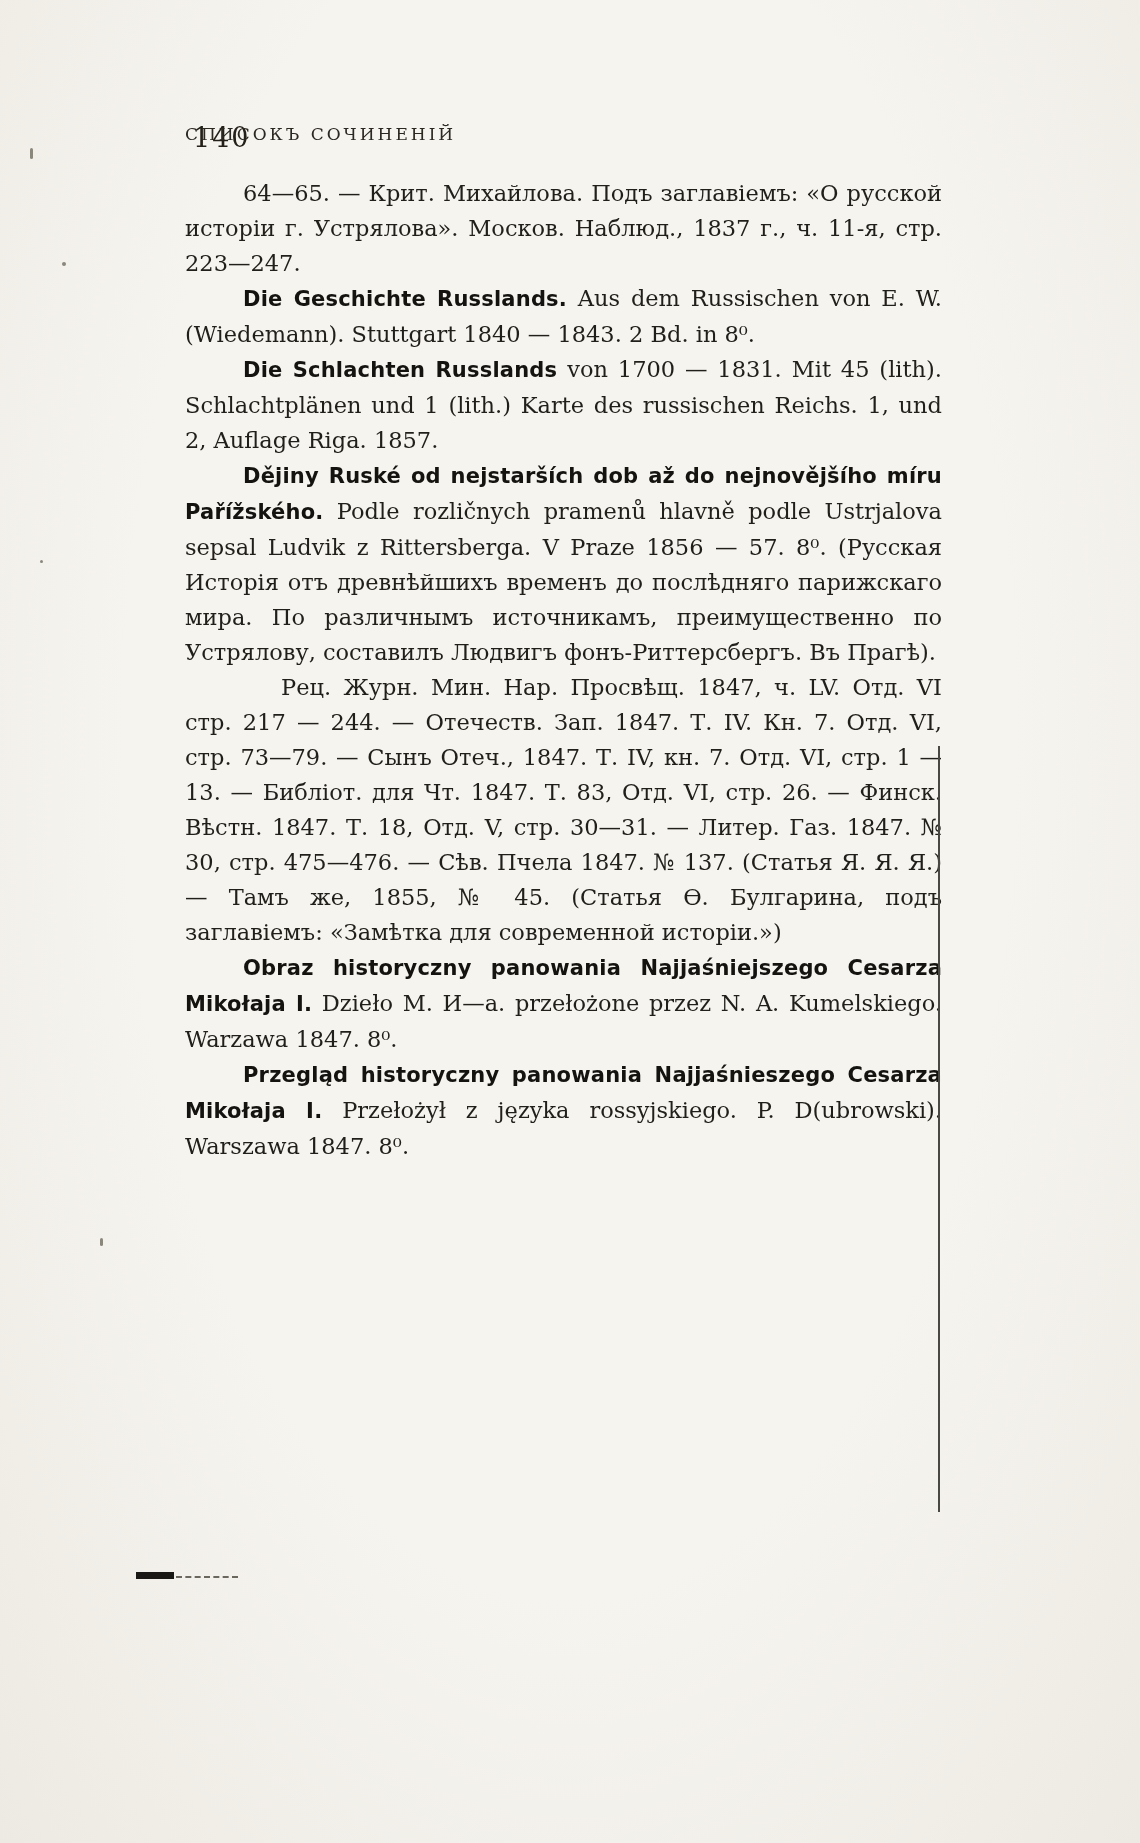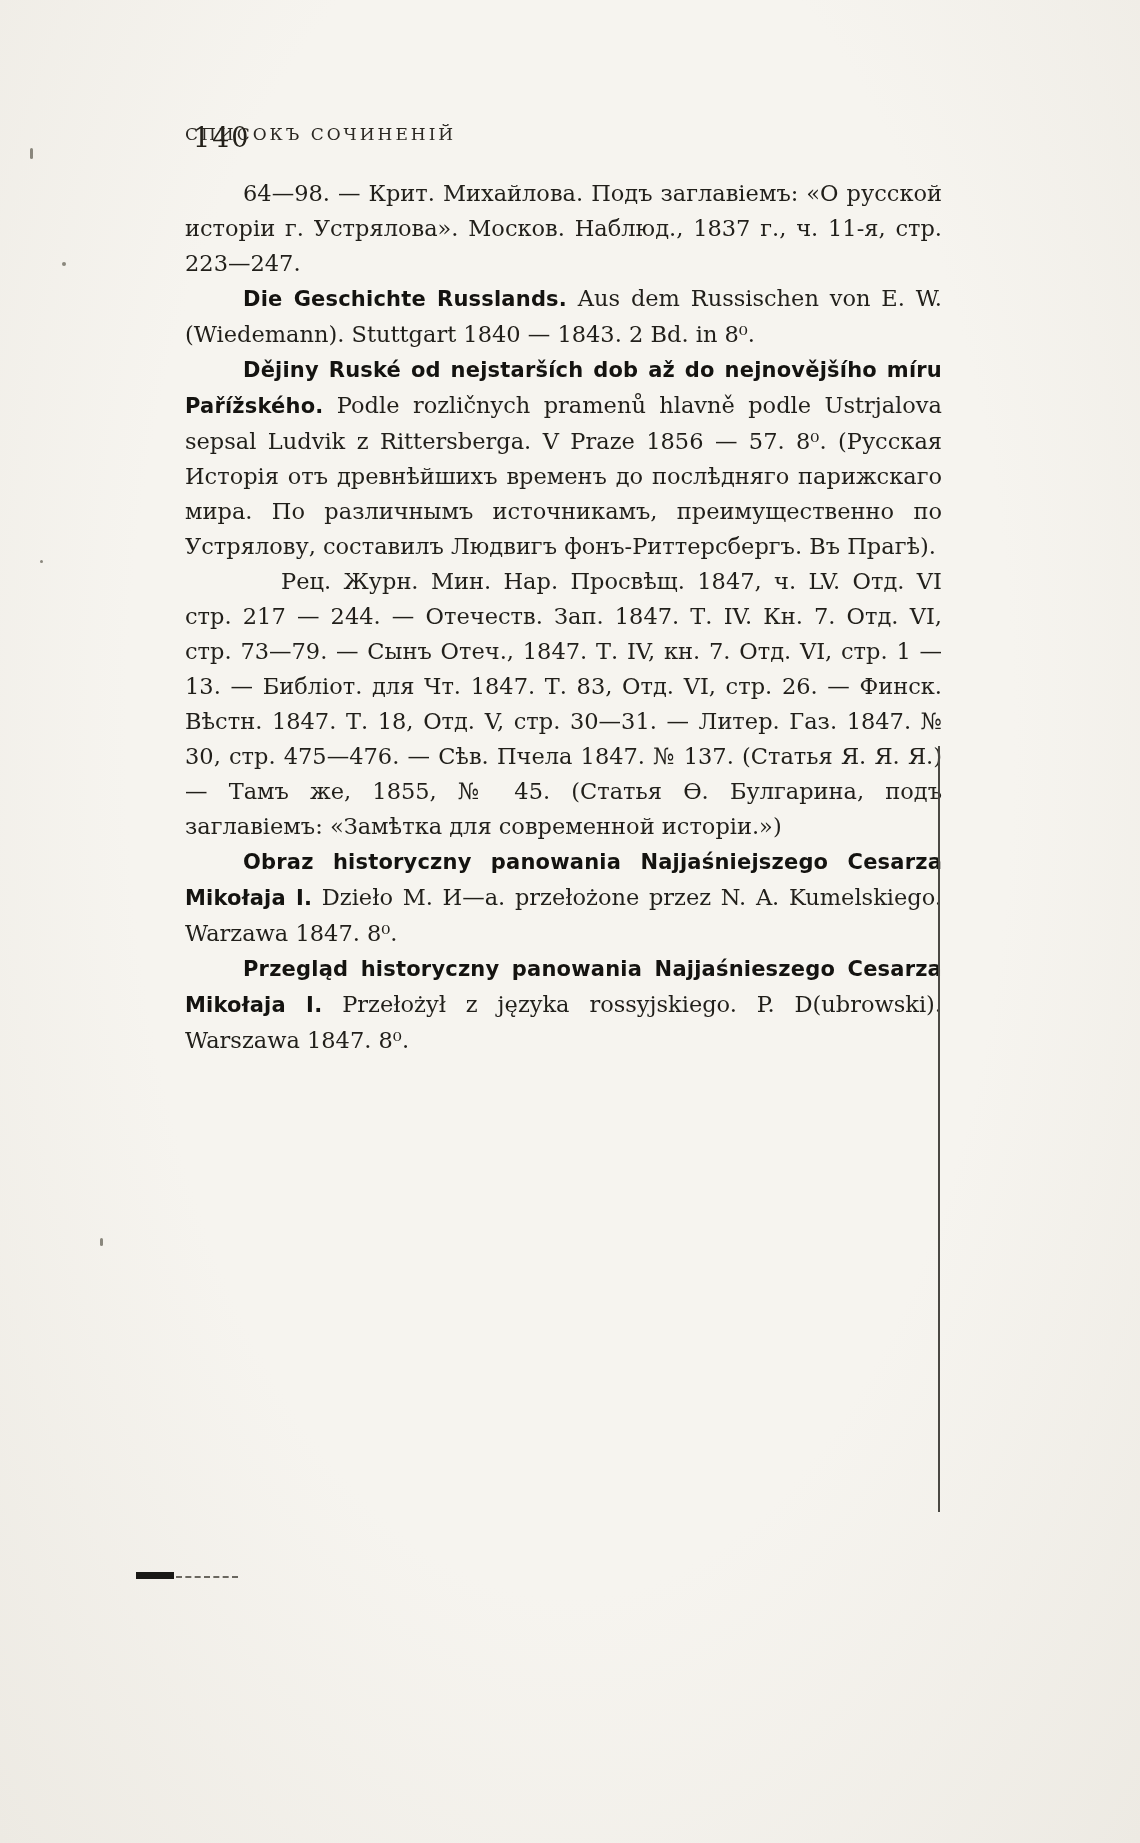--- a/index.html
+++ b/index.html
@@ -82,24 +82,25 @@
 </head>
 <body>
 
 <div class="page">
 
   <span class="page-number">140</span>
   <span class="head-title">СПИСОКЪ СОЧИНЕНІЙ</span>
 
   <div class="text-block">
 
-    <p class="entry"><span class="t">64—98. — </span><span class="t italic">Крит.</span><span class="t"> Михайлова. Подъ заглавіемъ: «О русской исторіи г. Устрялова». Москов. Наблюд., 1837 г., ч. 11-я, стр. 223—247.</span></p>
+    <p class="entry"><span class="t">64—65. — </span><span class="t italic">Крит.</span><span class="t"> Михайлова. Подъ заглавіемъ: «О русской исторіи г. Устрялова». Москов. Наблюд., 1837 г., ч. 11-я, стр. 223—247.</span></p>
 
     <p class="entry"><span class="t bold-title">Die Geschichte Russlands.</span><span class="t"> Aus dem Russischen von E. W. (Wiedemann). Stuttgart 1840 — 1843. 2 Bd. in 8⁰.</span></p>
 
+    <p class="entry"><span class="t bold-title">Die Schlachten Russlands</span><span class="t"> von 1700 — 1831. Mit 45 (lith). Schlachtplänen und 1 (lith.) Karte des russischen Reichs. 1, und 2, Auflage Riga. 1857.</span></p>
 
     <p class="entry"><span class="t bold-title">Dějiny Ruské od nejstarších dob až do nejnovějšího míru Pařížského.</span><span class="t"> Podle rozličnych pramenů hlavně podle Ustrjalova sepsal Ludvik z </span><span class="t italic">Rittersberga</span><span class="t">. V Praze 1856 — 57. 8⁰. (Русская Исторія отъ древнѣйшихъ временъ до послѣдняго парижскаго мира. По различнымъ источникамъ, преимущественно по Устрялову, составилъ Людвигъ фонъ-Риттерсбергъ. Въ Прагѣ).</span></p>
 
 
     <p class="entry indent-lg"><span class="t italic">Рец.</span><span class="t"> Журн. Мин. Нар. Просвѣщ. 1847, ч. LV. Отд. VI стр. 217 — 244. — Отечеств. Зап. 1847. Т. IV. Кн. 7. Отд. VI, стр. 73—79. — Сынъ Отеч., 1847. Т. IV, кн. 7. Отд. VI, стр. 1 — 13. — Библіот. для Чт. 1847. Т. 83, Отд. VI, стр. 26. — Финск. Вѣстн. 1847. Т. 18, Отд. V, стр. 30—31. — Литер. Газ. 1847. № 30, стр. 475—476. — Сѣв. Пчела 1847. № 137. (Статья Я. Я. Я.) — Тамъ же, 1855, № 45. (Статья Ѳ. Булгарина, подъ заглавіемъ: «Замѣтка для современной исторіи.»)</span></p>
 
     <p class="entry"><span class="t bold-title">Obraz historyczny panowania Najjaśniejszego Cesarza Mikołaja I.</span><span class="t"> Dzieło M. И—а. przełożone przez N. A. Kumelskiego. Warzawa 1847. 8⁰.</span></p>
 
     <p class="entry"><span class="t bold-title">Przegląd historyczny panowania Najjaśnieszego Cesarza Mikołaja I.</span><span class="t"> Przełożył z języka rossyjskiego. P. D(ubrowski). Warszawa 1847. 8⁰.</span></p>
 

